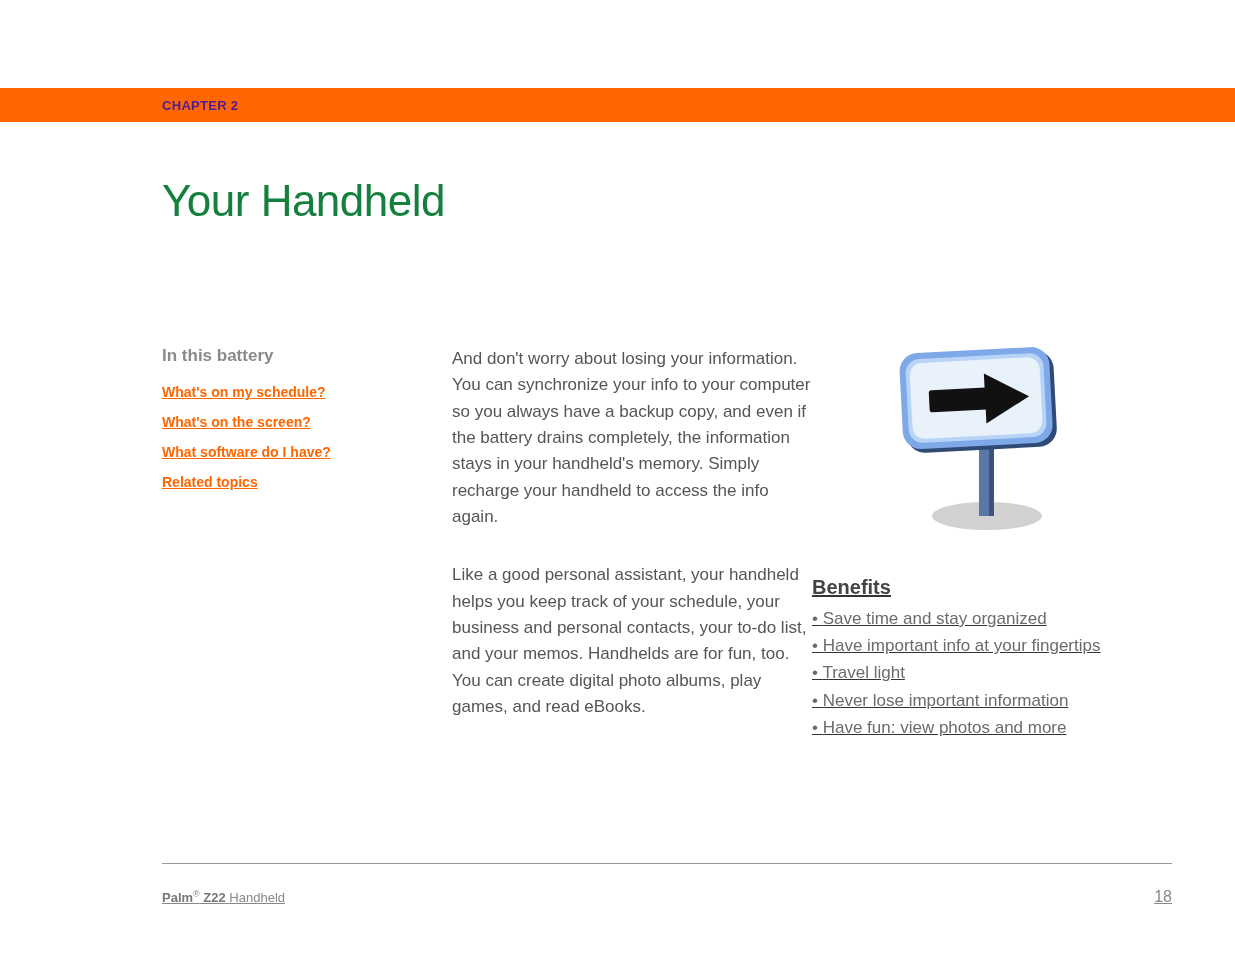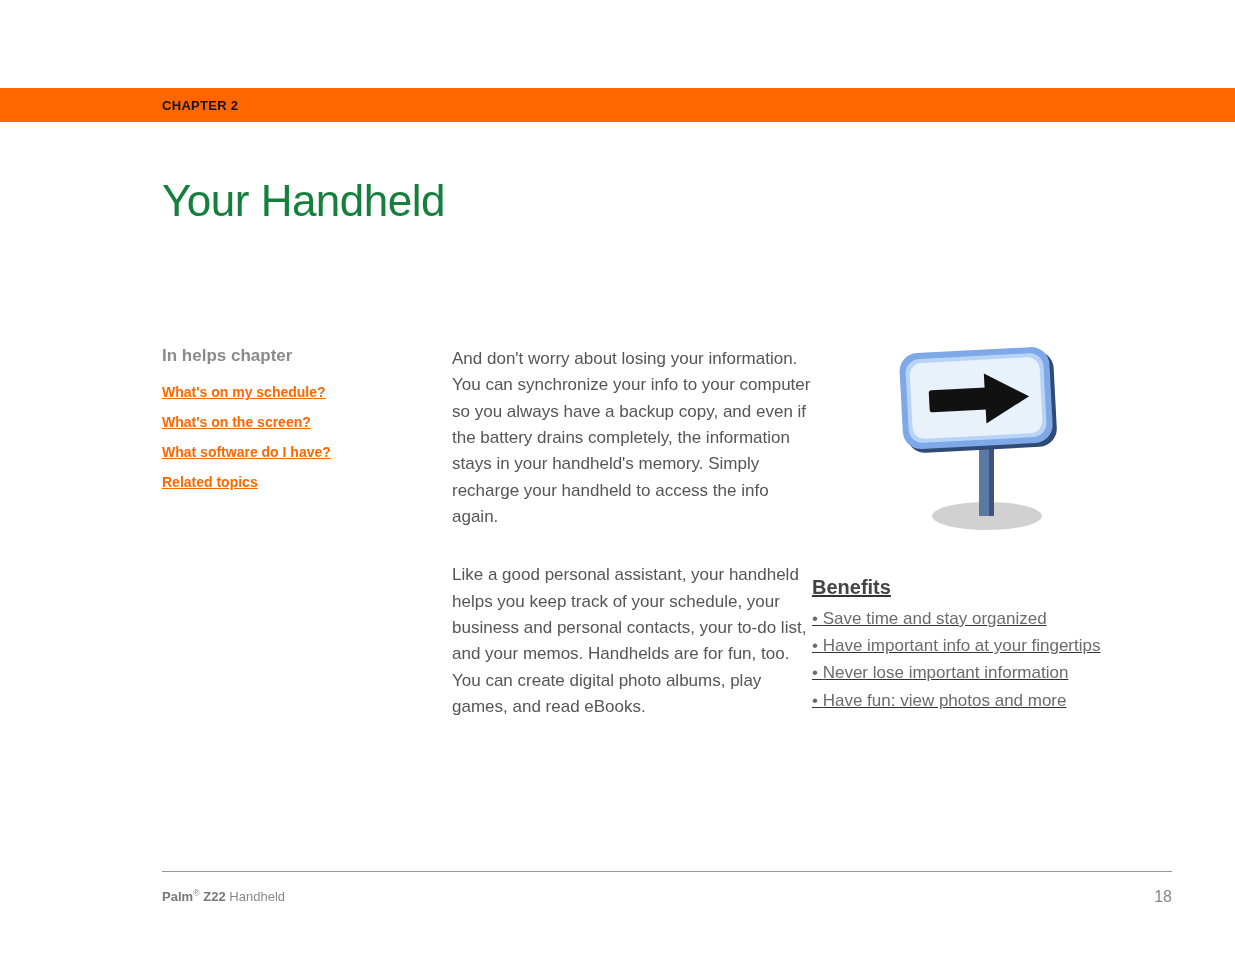--- a/index.html
+++ b/index.html
@@ -13,21 +13,21 @@
   }
   .top-spacer { height: 88px; }
   .chapter-bar {
     background: #ff6600;
     height: 34px;
     width: 100%;
     display: flex;
     align-items: center;
   }
   .chapter-label {
-    color: #0f172a;
+    color: #4c1d95;
     font-weight: bold;
     font-size: 13px;
     margin-left: 162px;
     letter-spacing: 0.3px;
   }
   .page-title {
     font-size: 44px;
     font-weight: 400;
     color: #15803d;
     margin-left: 162px;
@@ -97,46 +97,47 @@
   }
   .benefits-list li::before {
     content: "• ";
   }
   .footer {
     position: absolute;
     left: 162px;
     bottom: 48px;
     width: 1010px;
     border-top: 1px solid #999;
-    padding-top: 16px;
+    padding-top: 24px;
     display: flex;
     justify-content: space-between;
-    align-items: flex-start;
+    align-items: center;
     color: #888;
     font-size: 13px;
+    text-decoration: underline;
   }
   .footer strong { font-weight: bold; color: #777; }
   .sup { font-size: 9px; vertical-align: super; }
   .pagenum { font-size: 16px; color: #888; }
 </style>
 </head>
 <body>
 
 <div class="top-spacer"></div>
 
 <div class="chapter-bar">
   <span class="chapter-label">CHAPTER 2</span>
 </div>
 
 <h1 class="page-title">Your Handheld</h1>
 
 <div class="content-row">
 
   <nav class="sidebar">
-    <div class="sidebar-heading">In helps chapter</div>
+    <div class="sidebar-heading">In this battery</div>
     <a class="sidebar-link">What's on my schedule?</a>
     <a class="sidebar-link">What's on the screen?</a>
     <a class="sidebar-link">What software do I have?</a>
     <a class="sidebar-link">Related topics</a>
   </nav>
 
   <div class="body-col">
     <p>And don't worry about losing your information. You can synchronize your info to your computer so you always have a backup copy, and even if the battery drains completely, the information stays in your handheld's memory. Simply recharge your handheld to access the info again.</p>
     <p>Like a good personal assistant, your handheld helps you keep track of your schedule, your business and personal contacts, your to-do list, and your memos. Handhelds are for fun, too. You can create digital photo albums, play games, and read eBooks.</p>
   </div>
@@ -161,20 +162,21 @@
             <polygon points="98,38 98,88 142,63"></polygon>
           </g>
         </g>
       </svg>
     </div>
 
     <div class="benefits-heading">Benefits</div>
     <ul class="benefits-list">
       <li>Save time and stay organized</li>
       <li>Have important info at your fingertips</li>
+      <li>Travel light</li>
       <li>Never lose important information</li>
       <li>Have fun: view photos and more</li>
     </ul>
   </div>
 
 </div>
 
 <div class="footer">
   <span>
     <strong>Palm</strong><span class="sup">®</span><strong> Z22</strong><span> Handheld</span>

